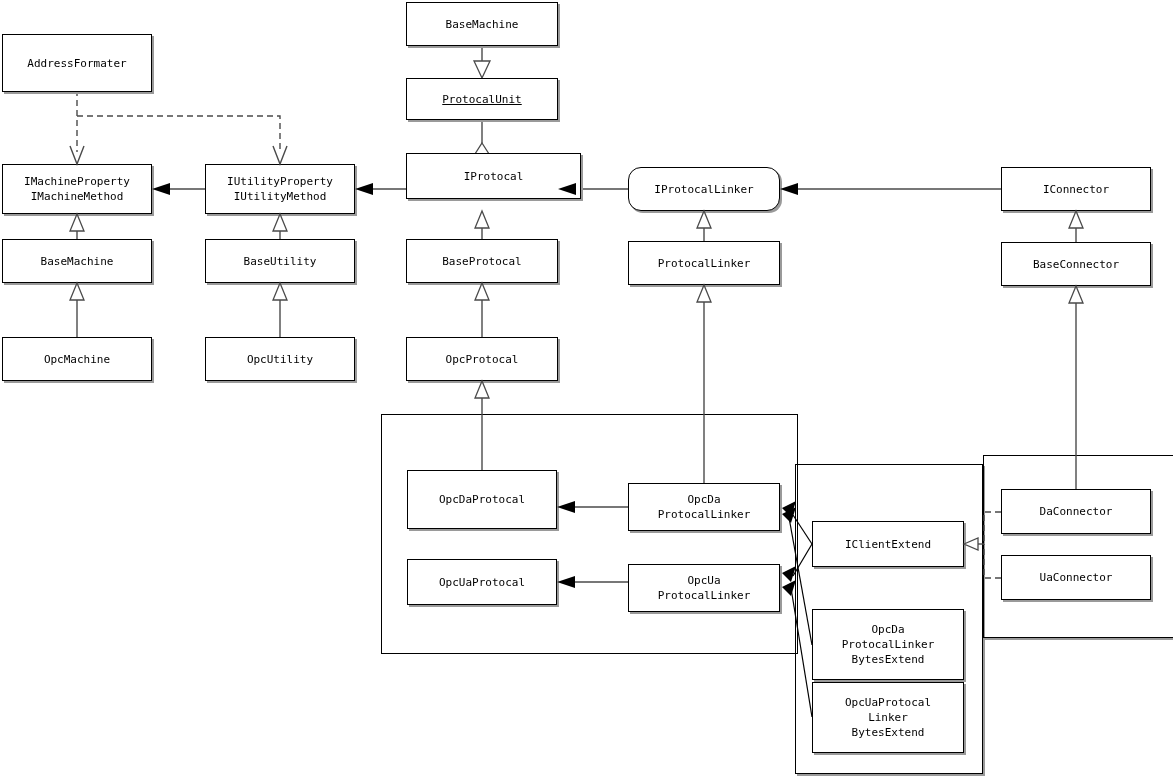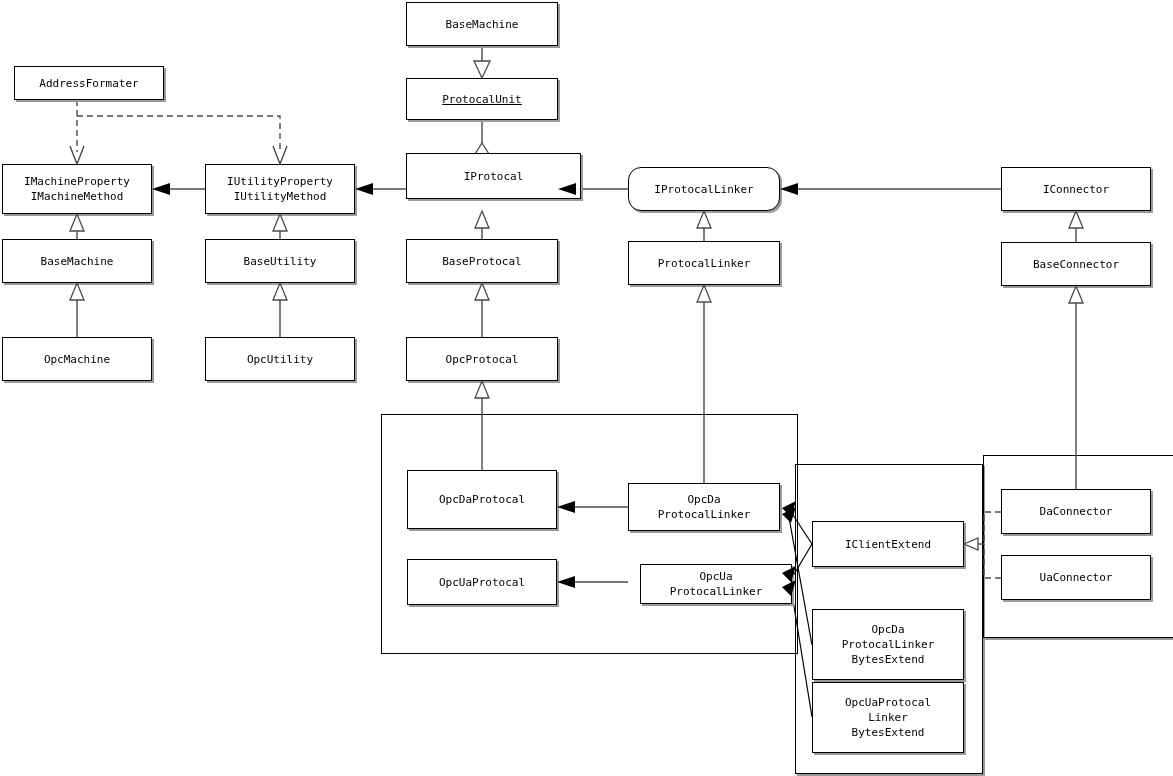--- a/index.html
+++ b/index.html
@@ -118,21 +118,21 @@
 
     <line class="edge-dark" x1="812" y1="645" x2="788" y2="512"></line>
     <line class="edge-dark" x1="812" y1="717" x2="791" y2="588"></line>
 
     <path class="edge-dash" d="M1001,512 L984,512 L984,544"></path>
     <path class="edge-dash" d="M1001,578 L984,578 L984,544"></path>
     <line class="edge-dash" x1="984" y1="544" x2="976" y2="544"></line>
   </svg>
 
   <div id="nodes">
-      <div class="node" style="left: 14px; top: 34px; width: 150px; height: 34px; margin-top: 32px;"><span>AddressFormater</span></div>
+      <div class="node" style="left: 2px; top: 34px; width: 150px; height: 58px;"><span>AddressFormater</span></div>
       <div class="node" style="left: 406px; top: 2px; width: 152px; height: 44px;"><span>BaseMachine</span></div>
       <div class="node" style="left: 406px; top: 78px; width: 152px; height: 42px; text-decoration: underline;"><span>ProtocalUnit</span></div>
       <div class="node" style="left: 2px; top: 164px; width: 150px; height: 50px;"><span>IMachineProperty
 IMachineMethod</span></div>
       <div class="node" style="left: 205px; top: 164px; width: 150px; height: 50px;"><span>IUtilityProperty
 IUtilityMethod</span></div>
       <div class="node" style="left: 406px; top: 153px; width: 175px; height: 46px;"><span>IProtocal</span></div>
       <div class="node" style="left: 628px; top: 167px; width: 152px; height: 44px; border-radius: 13px;"><span>IProtocalLinker</span></div>
       <div class="node" style="left: 1001px; top: 167px; width: 150px; height: 44px;"><span>IConnector</span></div>
       <div class="node" style="left: 2px; top: 239px; width: 150px; height: 44px;"><span>BaseMachine</span></div>
@@ -140,21 +140,21 @@
       <div class="node" style="left: 406px; top: 239px; width: 152px; height: 44px;"><span>BaseProtocal</span></div>
       <div class="node" style="left: 628px; top: 241px; width: 152px; height: 44px;"><span>ProtocalLinker</span></div>
       <div class="node" style="left: 1001px; top: 242px; width: 150px; height: 44px;"><span>BaseConnector</span></div>
       <div class="node" style="left: 2px; top: 337px; width: 150px; height: 44px;"><span>OpcMachine</span></div>
       <div class="node" style="left: 205px; top: 337px; width: 150px; height: 44px;"><span>OpcUtility</span></div>
       <div class="node" style="left: 406px; top: 337px; width: 152px; height: 44px;"><span>OpcProtocal</span></div>
       <div class="node" style="left: 407px; top: 470px; width: 150px; height: 59px;"><span>OpcDaProtocal</span></div>
       <div class="node" style="left: 407px; top: 559px; width: 150px; height: 46px;"><span>OpcUaProtocal</span></div>
       <div class="node" style="left: 628px; top: 483px; width: 152px; height: 48px;"><span>OpcDa
 ProtocalLinker</span></div>
-      <div class="node" style="left: 628px; top: 564px; width: 152px; height: 40px; margin-left: 12px;"><span>OpcUa
+      <div class="node" style="left: 628px; top: 564px; width: 152px; height: 48px;"><span>OpcUa
 ProtocalLinker</span></div>
       <div class="node" style="left: 812px; top: 521px; width: 152px; height: 46px;"><span>IClientExtend</span></div>
       <div class="node" style="left: 812px; top: 609px; width: 152px; height: 71px;"><span>OpcDa
 ProtocalLinker
 BytesExtend</span></div>
       <div class="node" style="left: 812px; top: 682px; width: 152px; height: 71px;"><span>OpcUaProtocal
 Linker
 BytesExtend</span></div>
       <div class="node" style="left: 1001px; top: 489px; width: 150px; height: 45px;"><span>DaConnector</span></div>
       <div class="node" style="left: 1001px; top: 555px; width: 150px; height: 45px;"><span>UaConnector</span></div>

